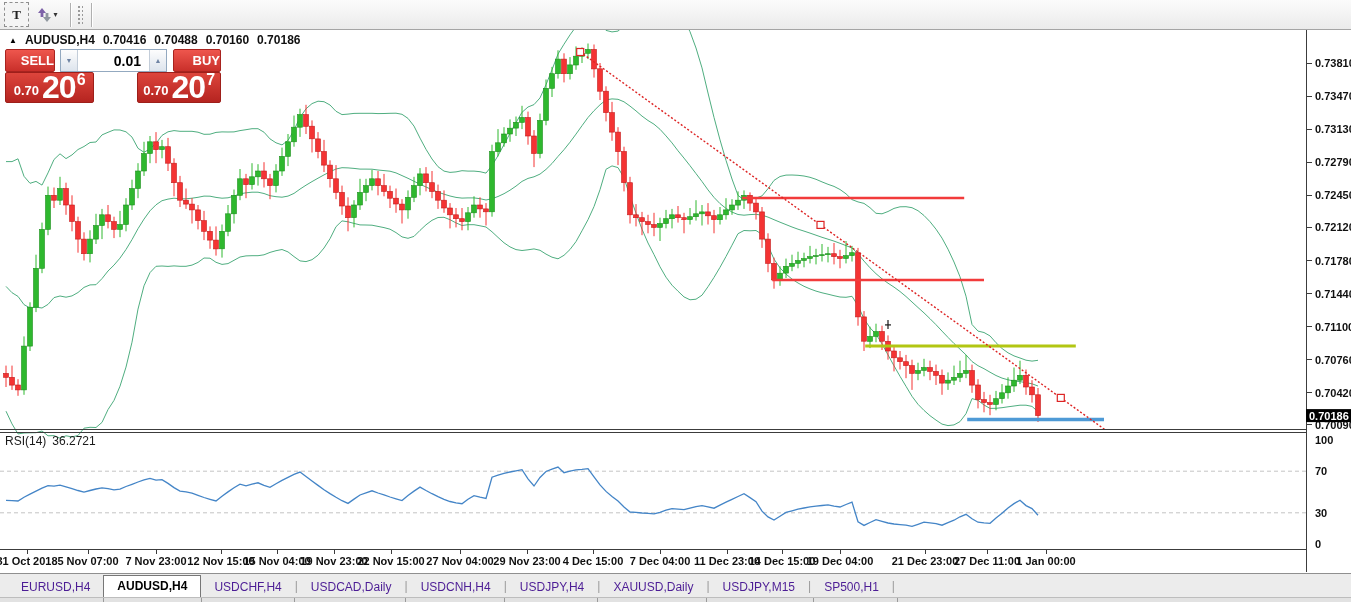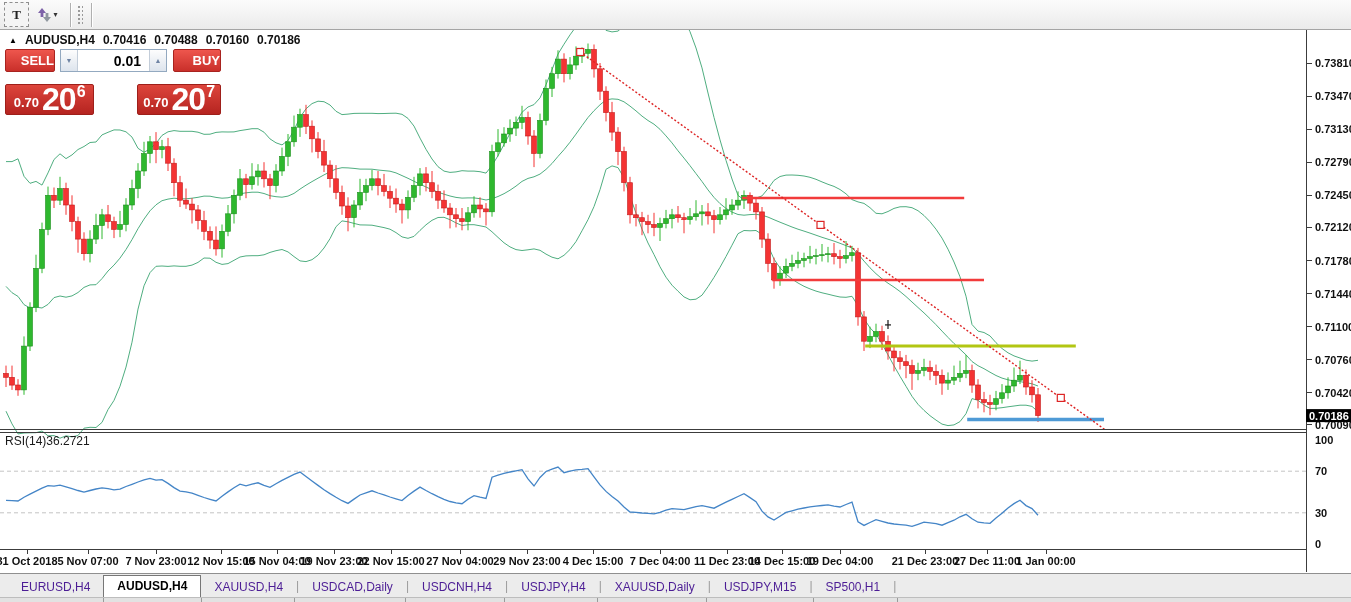--- a/index.html
+++ b/index.html
@@ -18,38 +18,38 @@
     background-image:radial-gradient(circle,#9a9a9a 1px,transparent 1.3px);background-size:4px 4px;}
   .tf-btn{width:30px;height:21px;line-height:21px;text-align:center;font-size:11px;color:#222;
     border:1px solid transparent;border-radius:2px;margin:0 0;cursor:default;}
   .tf-btn.active{background:linear-gradient(#ffffff,#ededed);border-color:#979797;}
   
   .chart-area{position:absolute;top:30px;left:0;width:1351px;height:543px;background:#fff;}
   #chart-svg{position:absolute;top:0;left:0;}
   .chart-title{position:absolute;left:9px;top:3px;display:flex;align-items:center;gap:8px;
     font:700 12px "Liberation Sans",sans-serif;color:#101010;white-space:nowrap;}
   .chart-title .tri{font-size:8px;color:#000;}
-  .rsi-label{position:absolute;left:5px;top:404px;font:400 12px "Liberation Sans",sans-serif;color:#1a1a1a;display:flex;}
+  .rsi-label{position:absolute;left:5px;top:404px;font:400 12px "Liberation Sans",sans-serif;color:#1a1a1a;display:flex;gap:6px;}
   
   .trade-panel{position:absolute;left:5px;top:19px;width:216px;}
   .tp-row1{display:flex;height:23px;}
   .tp-btn{box-sizing:border-box;height:23px;color:#fff;font:600 13px "Liberation Sans",sans-serif;
     display:flex;align-items:center;justify-content:flex-end;
     background:linear-gradient(#ee564d,#c92f2a);border:1px solid #a8231f;border-radius:2px;cursor:pointer;}
   .sell-btn{width:50px;}
   .buy-btn{width:48px;margin-left:6px;}
   .spin{box-sizing:border-box;margin-left:5px;width:107px;height:23px;display:flex;
     border:1px solid #93a9c0;background:#fff;}
   .spin-btn{width:17px;box-sizing:border-box;display:flex;align-items:center;justify-content:center;
     font-size:7px;color:#6f84a4;background:linear-gradient(#fdfdfd,#dde4ed);cursor:pointer;}
   .spin-dn{border-right:1px solid #c3cdd9;}
   .spin-up{border-left:1px solid #c3cdd9;}
   .vol{flex:1;display:flex;align-items:center;justify-content:flex-end;padding-right:8px;
     font:700 14px "Liberation Sans",sans-serif;color:#000;background:#fff;}
-  .tp-row2{display:flex;margin-top:12px;gap:40px;}
+  .tp-row2{display:flex;margin-top:0;gap:40px;}
   .price-box{box-sizing:border-box;height:31px;color:#fff;cursor:pointer;
     background:linear-gradient(#dd453c,#b52420);border:1px solid #9e1f1a;border-radius:2px;
     display:flex;align-items:flex-end;justify-content:center;padding-bottom:1px;}
   .pb-sell{width:110px;}
   .pb-buy{width:103px;margin-left:3px;}
   .pb-small{font:700 13px "Liberation Sans",sans-serif;margin:0 3px 3px 0;}
   .pb-big{font:700 32px "Liberation Sans",sans-serif;line-height:27px;letter-spacing:-1px;}
   .pb-sup{font:700 16px "Liberation Sans",sans-serif;margin:0 0 12px 1px;}
   
   .tab-bar{position:absolute;top:573px;left:0;width:100%;height:24px;box-sizing:border-box;
@@ -575,21 +575,21 @@
 
     <div class="rsi-label">
       <span>RSI(14)</span>
       <span>36.2721</span>
     </div>
   </div>
 
   <div class="tab-bar" id="tab-bar">
       <div class="tab">EURUSD,H4</div>
       <div class="tab active">AUDUSD,H4</div>
-      <div class="tab">XAUUSD,H4</div>
+      <div class="tab">USDCHF,H4</div>
       <span class="tab-sep">|</span>
       <div class="tab">USDCAD,Daily</div>
       <span class="tab-sep">|</span>
       <div class="tab">USDCNH,H4</div>
       <span class="tab-sep">|</span>
       <div class="tab">USDJPY,H4</div>
       <span class="tab-sep">|</span>
       <div class="tab">XAUUSD,Daily</div>
       <span class="tab-sep">|</span>
       <div class="tab">USDJPY,M15</div>

